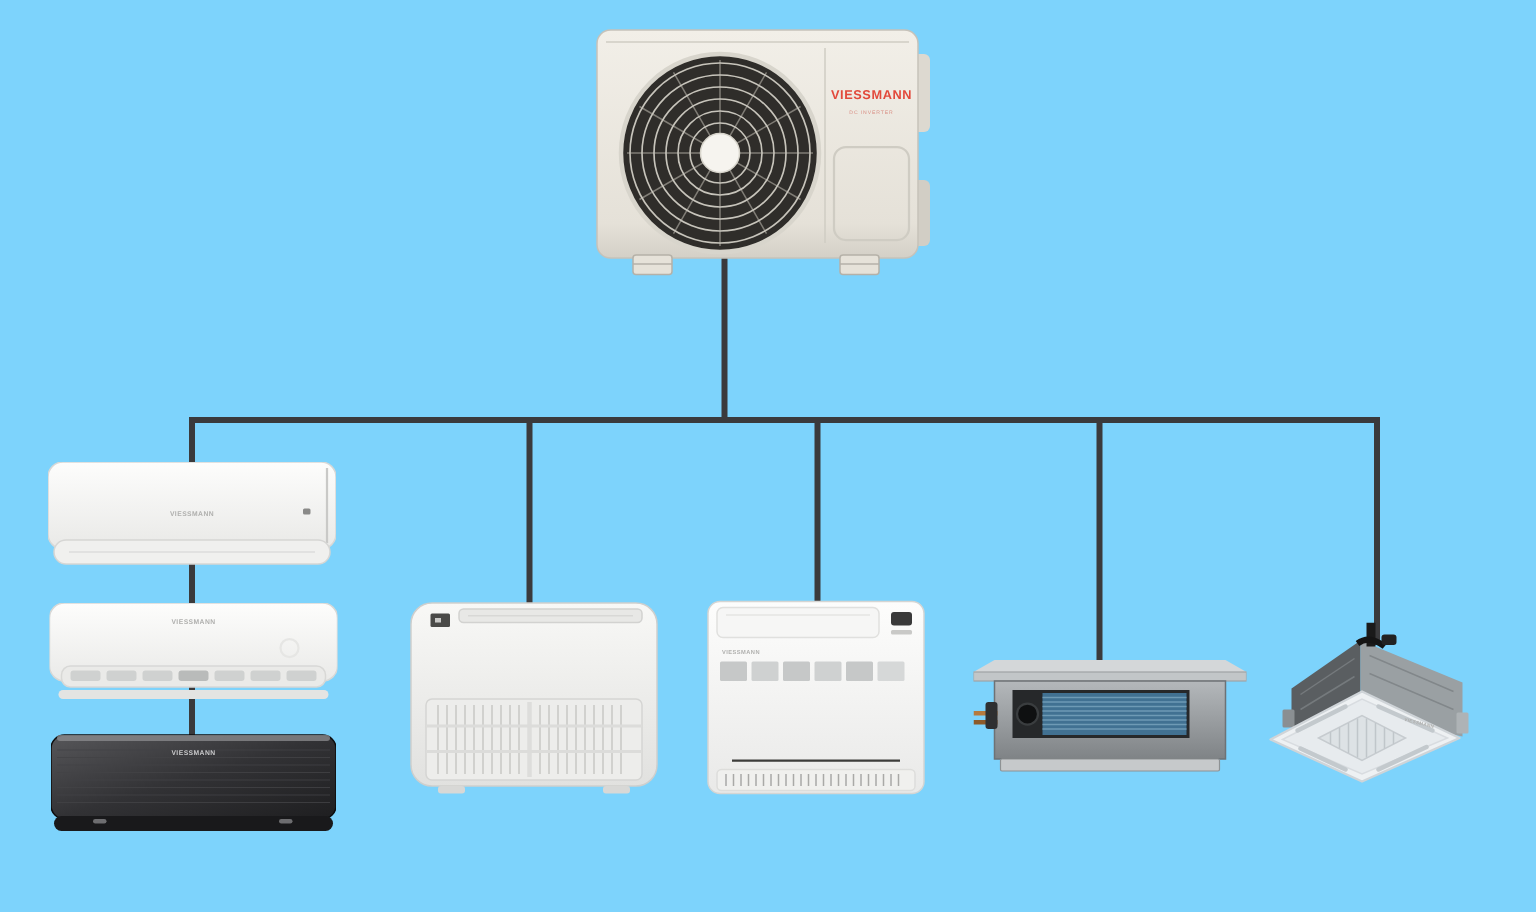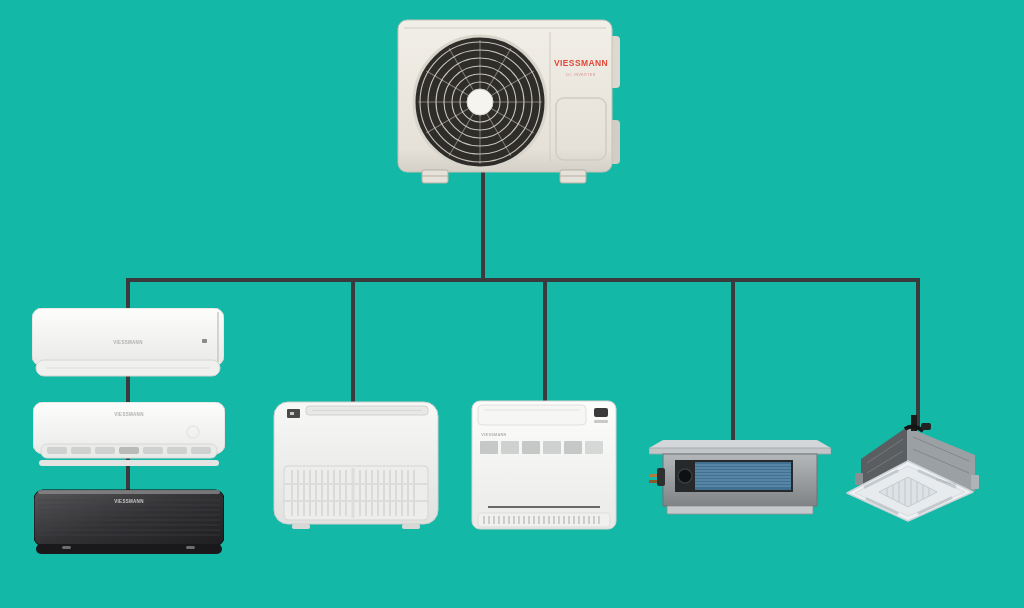--- a/index.html
+++ b/index.html
@@ -18,21 +18,21 @@
   #wall-unit-2{left:33px;top:402px;width:192px;height:66px;}
   #wall-unit-3{left:34px;top:488px;width:190px;height:68px;}
   #floor-ceiling-unit{left:272px;top:400px;width:168px;height:132px;}
   #console-unit{left:470px;top:399px;width:148px;height:134px;}
   #ducted-unit{left:649px;top:438px;width:182px;height:84px;}
   #cassette-unit{left:843px;top:415px;width:146px;height:110px;}
 </style>
 </head>
 <body>
 
-<div id="canvas" style="background: #14b8a6;">
+<div id="canvas" style="background: #7dd3fc;">
 
   <div id="connectors">
       <div class="connector" style="background: rgb(58, 58, 60); left: 481px; top: 172px; width: 4px; height: 110px;"></div>
       <div class="connector" style="background: rgb(58, 58, 60); left: 126px; top: 278px; width: 794px; height: 4px;"></div>
       <div class="connector" style="background: rgb(58, 58, 60); left: 126px; top: 278px; width: 4px; height: 232px;"></div>
       <div class="connector" style="background: rgb(58, 58, 60); left: 351px; top: 278px; width: 4px; height: 132px;"></div>
       <div class="connector" style="background: rgb(58, 58, 60); left: 543px; top: 278px; width: 4px; height: 132px;"></div>
       <div class="connector" style="background: rgb(58, 58, 60); left: 731px; top: 278px; width: 4px; height: 172px;"></div>
       <div class="connector" style="background: rgb(58, 58, 60); left: 916px; top: 278px; width: 4px; height: 152px;"></div>
     </div>

